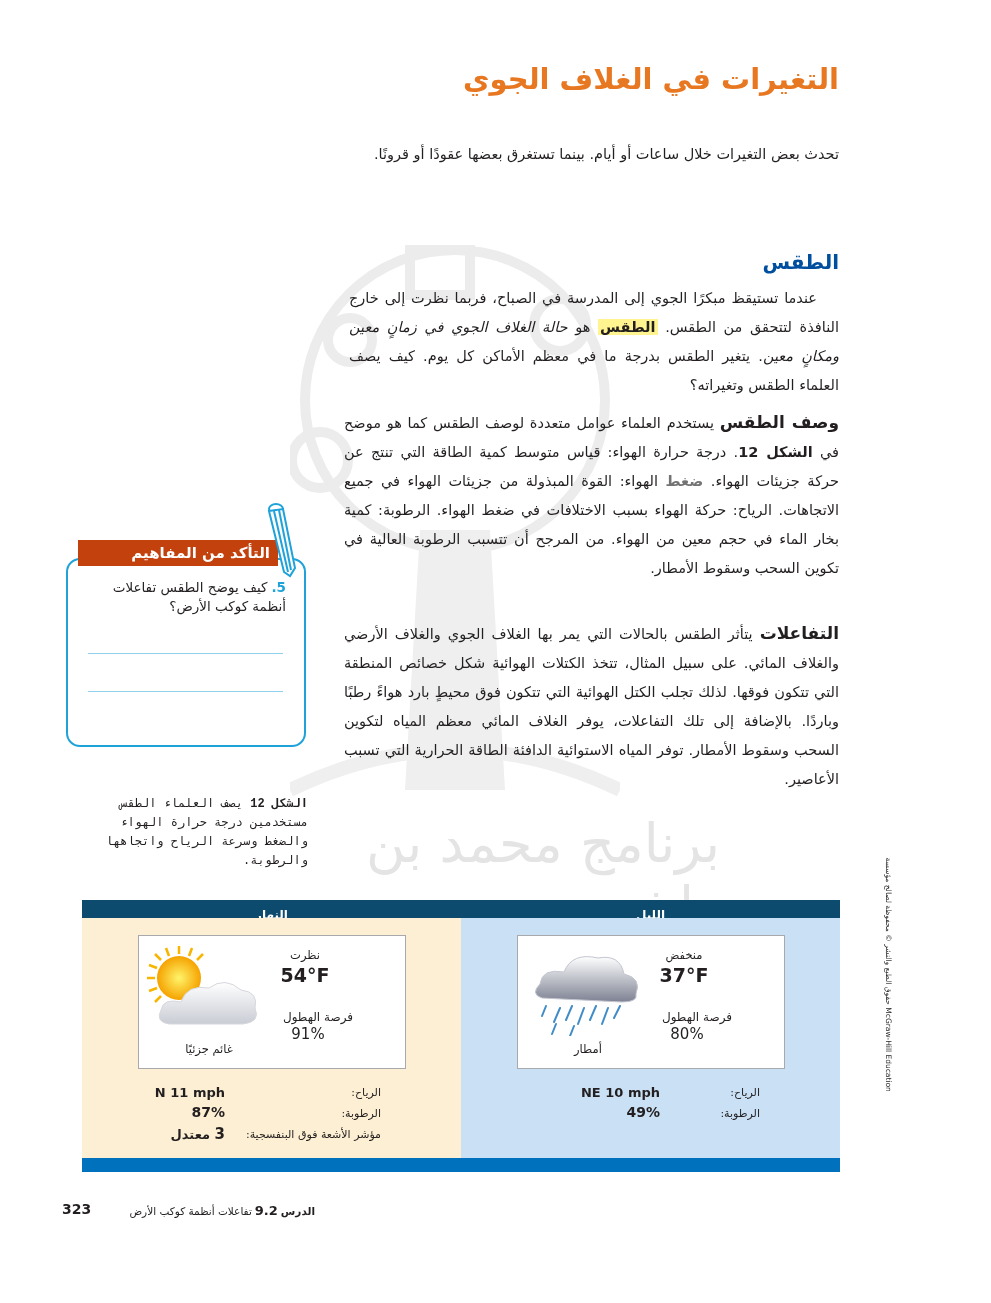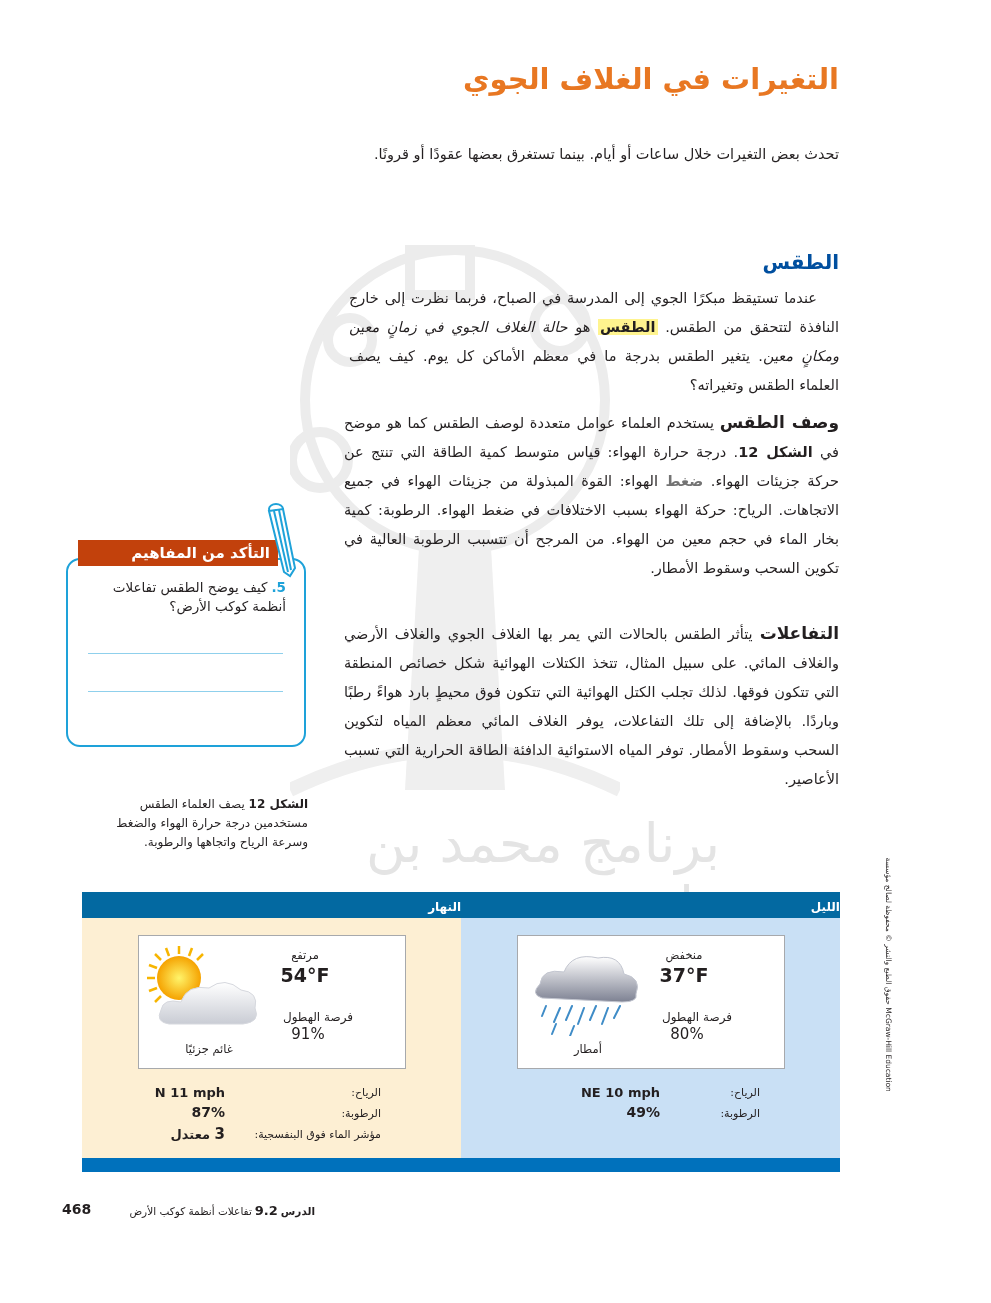--- a/index.html
+++ b/index.html
@@ -60,27 +60,27 @@
   .pencil { position: absolute; left: 262px; top: 500px; width: 40px; height: 80px; }
   .kc-q {
     position: absolute; right: 705px; top: 578px; width: 180px;
     direction: rtl; font-size: 13.5px; line-height: 19px;
   }
   .kc-num { color: #1ea2d9; font-weight: bold; margin-left: 4px; }
   .kc-line { position: absolute; left: 88px; width: 195px; height: 1px; background: #8fd0ec; }
 
   .caption {
     position: absolute; right: 683px; top: 795px; width: 225px;
-    direction: rtl; font-size: 12px; line-height: 19px;
+    direction: rtl; font-size: 12px; line-height: 19px; font-family: Liberation Mono, monospace;
   }
 
   
   .fig { position: absolute; left: 82px; top: 888px; width: 758px; height: 283px; }
-  .fig-head { position: absolute; top: 4px; height: 30px; background: #0369a1; color: #fff;
-    font-weight: bold; font-size: 12px; text-align: right; line-height: 30px; }
+  .fig-head { position: absolute; top: 12px; height: 30px; background: #0c4a6e; color: #fff;
+    font-weight: bold; font-size: 12px; text-align: center; line-height: 30px; }
   .day-head { left: 0; width: 379px; }
   .night-head { left: 379px; width: 379px; }
   .day-panel { position: absolute; left: 0; top: 30px; width: 379px; height: 240px; background: #fdefd3; }
   .night-panel { position: absolute; left: 379px; top: 30px; width: 379px; height: 240px; background: #c9e0f5; }
   .fig-foot { position: absolute; left: 0; top: 270px; width: 758px; height: 14px; background: #0071bc; }
   .card { position: absolute; top: 17px; width: 266px; height: 132px; background: #fff; border: 1px solid #a7a9ac; }
   .day-panel .card { left: 56px; }
   .night-panel .card { left: 56px; }
   .card-icon { position: absolute; left: 8px; top: 10px; width: 120px; height: 90px; }
   .card-cond { position: absolute; left: 25px; top: 106px; width: 90px; text-align: center; direction: rtl; font-size: 11.5px; }
@@ -187,30 +187,30 @@
           <line x1="50" y1="14" x2="56" y2="8"></line>
             <line x1="22" y1="10" x2="19" y2="2"></line>
           <line x1="42" y1="10" x2="45" y2="2"></line>
             <line x1="10" y1="22" x2="2" y2="19"></line>
           <line x1="10" y1="42" x2="2" y2="45"></line>
         </g>
         <circle cx="32" cy="32" r="22" fill="url(#sunG)"></circle>
         <path d="M22 78 Q8 76 14 64 Q16 52 34 56 Q40 38 62 42 Q78 30 94 44 Q112 46 108 62 Q114 76 96 78 Z" fill="url(#cloudG)" stroke="#d6d8de" stroke-width="1"></path>
       </svg>
       <div class="card-cond">غائم جزئيًا</div>
-      <div class="card-label">مرتفع</div>
+      <div class="card-label">نظرت</div>
       <div class="card-temp">54°F</div>
       <div class="card-chance-label">فرصة الهطول</div>
       <div class="card-chance">91%</div>
     </div>
     <div class="stat-label" style="right:80px;top:168px">الرياح:</div>
     <div class="stat-val" style="right:236px;top:167px">N 11 mph</div>
     <div class="stat-label" style="right:80px;top:189px">الرطوبة:</div>
     <div class="stat-val" style="right:236px;top:186px;font-size:14px">87%</div>
-    <div class="stat-label" style="right:80px;top:210px">مؤشر الماء فوق البنفسجية:</div>
+    <div class="stat-label" style="right:80px;top:210px">مؤشر الأشعة فوق البنفسجية:</div>
     <div class="stat-val" style="right:236px;top:207px;direction:rtl">
       <span style="font-size:15px">3</span>
       <span>معتدل</span>
     </div>
   </div>
 
   <div class="night-panel">
     <div class="card">
       <svg class="card-icon" viewBox="0 0 120 90">
         <defs>
@@ -247,13 +247,13 @@
   <div class="fig-foot"></div>
 </div>
 
 <div class="side-credit">
   <span>حقوق الطبع والنشر © محفوظة لصالح مؤسسة McGraw-Hill Education</span>
 </div>
 
 <div class="footer-lesson">
   <span class="bold">الدرس</span><span class="num">9.2</span><span>تفاعلات أنظمة كوكب الأرض</span>
 </div>
-<div class="footer-page">468</div>
+<div class="footer-page">323</div>
 
 </body></html>

